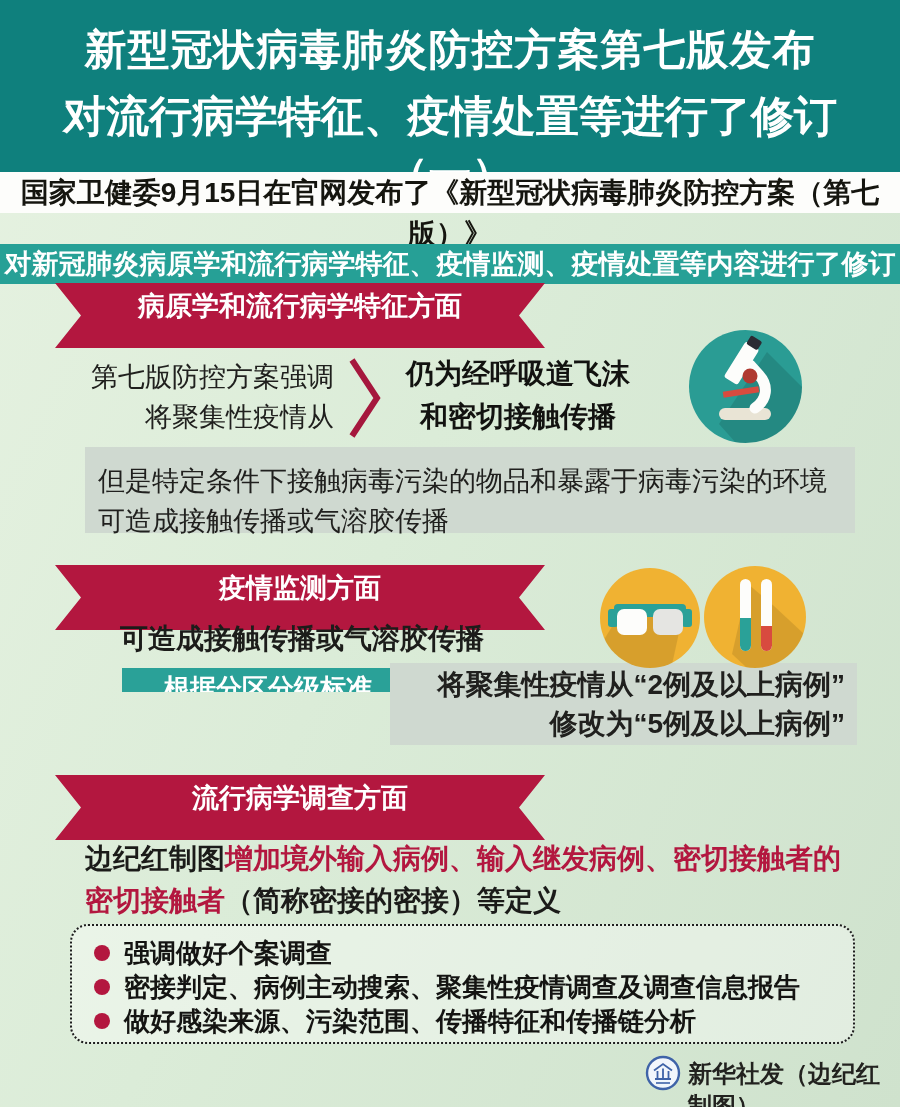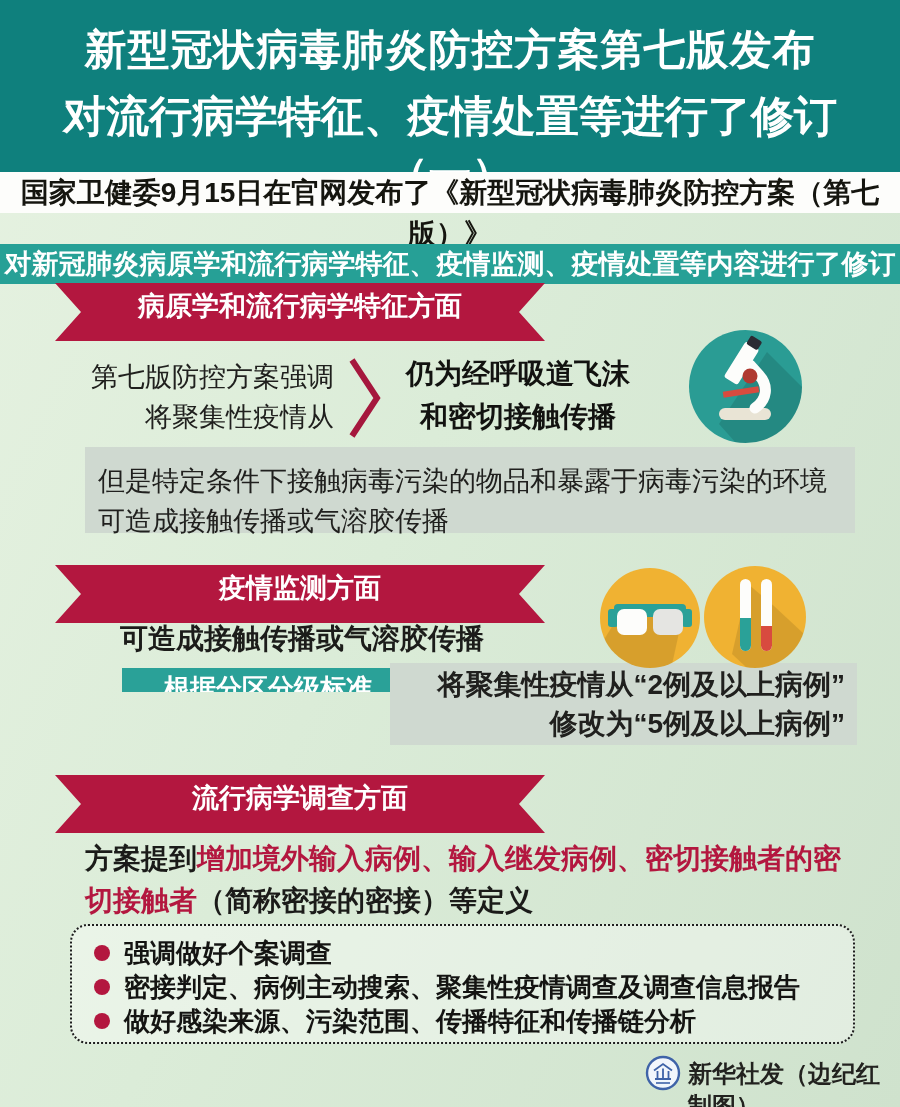--- a/index.html
+++ b/index.html
@@ -13,21 +13,21 @@
   
   .hdr{left:0;top:0;width:900px;height:172px;background:#0f807d;color:#fff;text-align:center;}
   .hdr-l1{left:0;top:22px;width:900px;font-size:42px;font-weight:700;letter-spacing:1px;color:#fff;text-align:center;}
   .hdr-l2{left:0;top:88px;width:900px;font-size:43px;font-weight:700;color:#fff;text-align:center;}
   .strip-white{left:0;top:172px;width:900px;height:41px;background:#fdfdfb;color:#15150f;
     font-size:28px;font-weight:700;line-height:41px;text-align:center;}
   .strip-teal{left:0;top:213px;width:900px;height:40px;background:#26a096;color:#fff;
     font-size:27px;font-weight:700;line-height:40px;text-align:center;margin-top:31px;}
 
   
-  .ribbon{left:55px;width:490px;height:58px;background:#b3173f;color:#fff;
+  .ribbon{left:55px;width:490px;height:65px;background:#b3173f;color:#fff;
     font-size:27px;font-weight:700;line-height:47px;text-align:center;
     clip-path:polygon(0 0,100% 0,calc(100% - 26px) 50%,100% 100%,0 100%,26px 50%);}
   .rb-a{top:283px;} .rb-b{top:565px;} .rb-c{top:775px;}
 
   
   .s1-left{left:82px;top:357px;width:252px;text-align:right;font-size:27px;line-height:40px;
     color:#20201e;font-weight:500;}
   .s1-right{left:388px;top:352px;width:260px;text-align:center;font-size:28px;line-height:43px;
     color:#121210;font-weight:700;}
   .chev{left:348px;top:356px;}
@@ -161,21 +161,21 @@
   <div class="abs graybox note-b">
     <div>将聚集性疫情从“2例及以上病例”</div>
     <div>修改为“5例及以上病例”</div>
   </div>
 
   <div class="abs tag">根据分区分级标准</div>
 
   <div class="abs ribbon rb-c">流行病学调查方面</div>
 
   <div class="abs s3-para">
-    <span>方案提到</span><span class="red">增加境外输入病例、输入继发病例、密切接触者的密切接触者</span><span>（简称密接的密接）等定义</span>
+    <span>边纪红制图</span><span class="red">增加境外输入病例、输入继发病例、密切接触者的密切接触者</span><span>（简称密接的密接）等定义</span>
   </div>
 
   <div class="abs dashbox">
     <div class="brow">
       <span class="bdot"></span>
       <span class="btxt">强调做好个案调查</span>
     </div>
     <div class="brow">
       <span class="bdot"></span>
       <span class="btxt">密接判定、病例主动搜索、聚集性疫情调查及调查信息报告</span>

